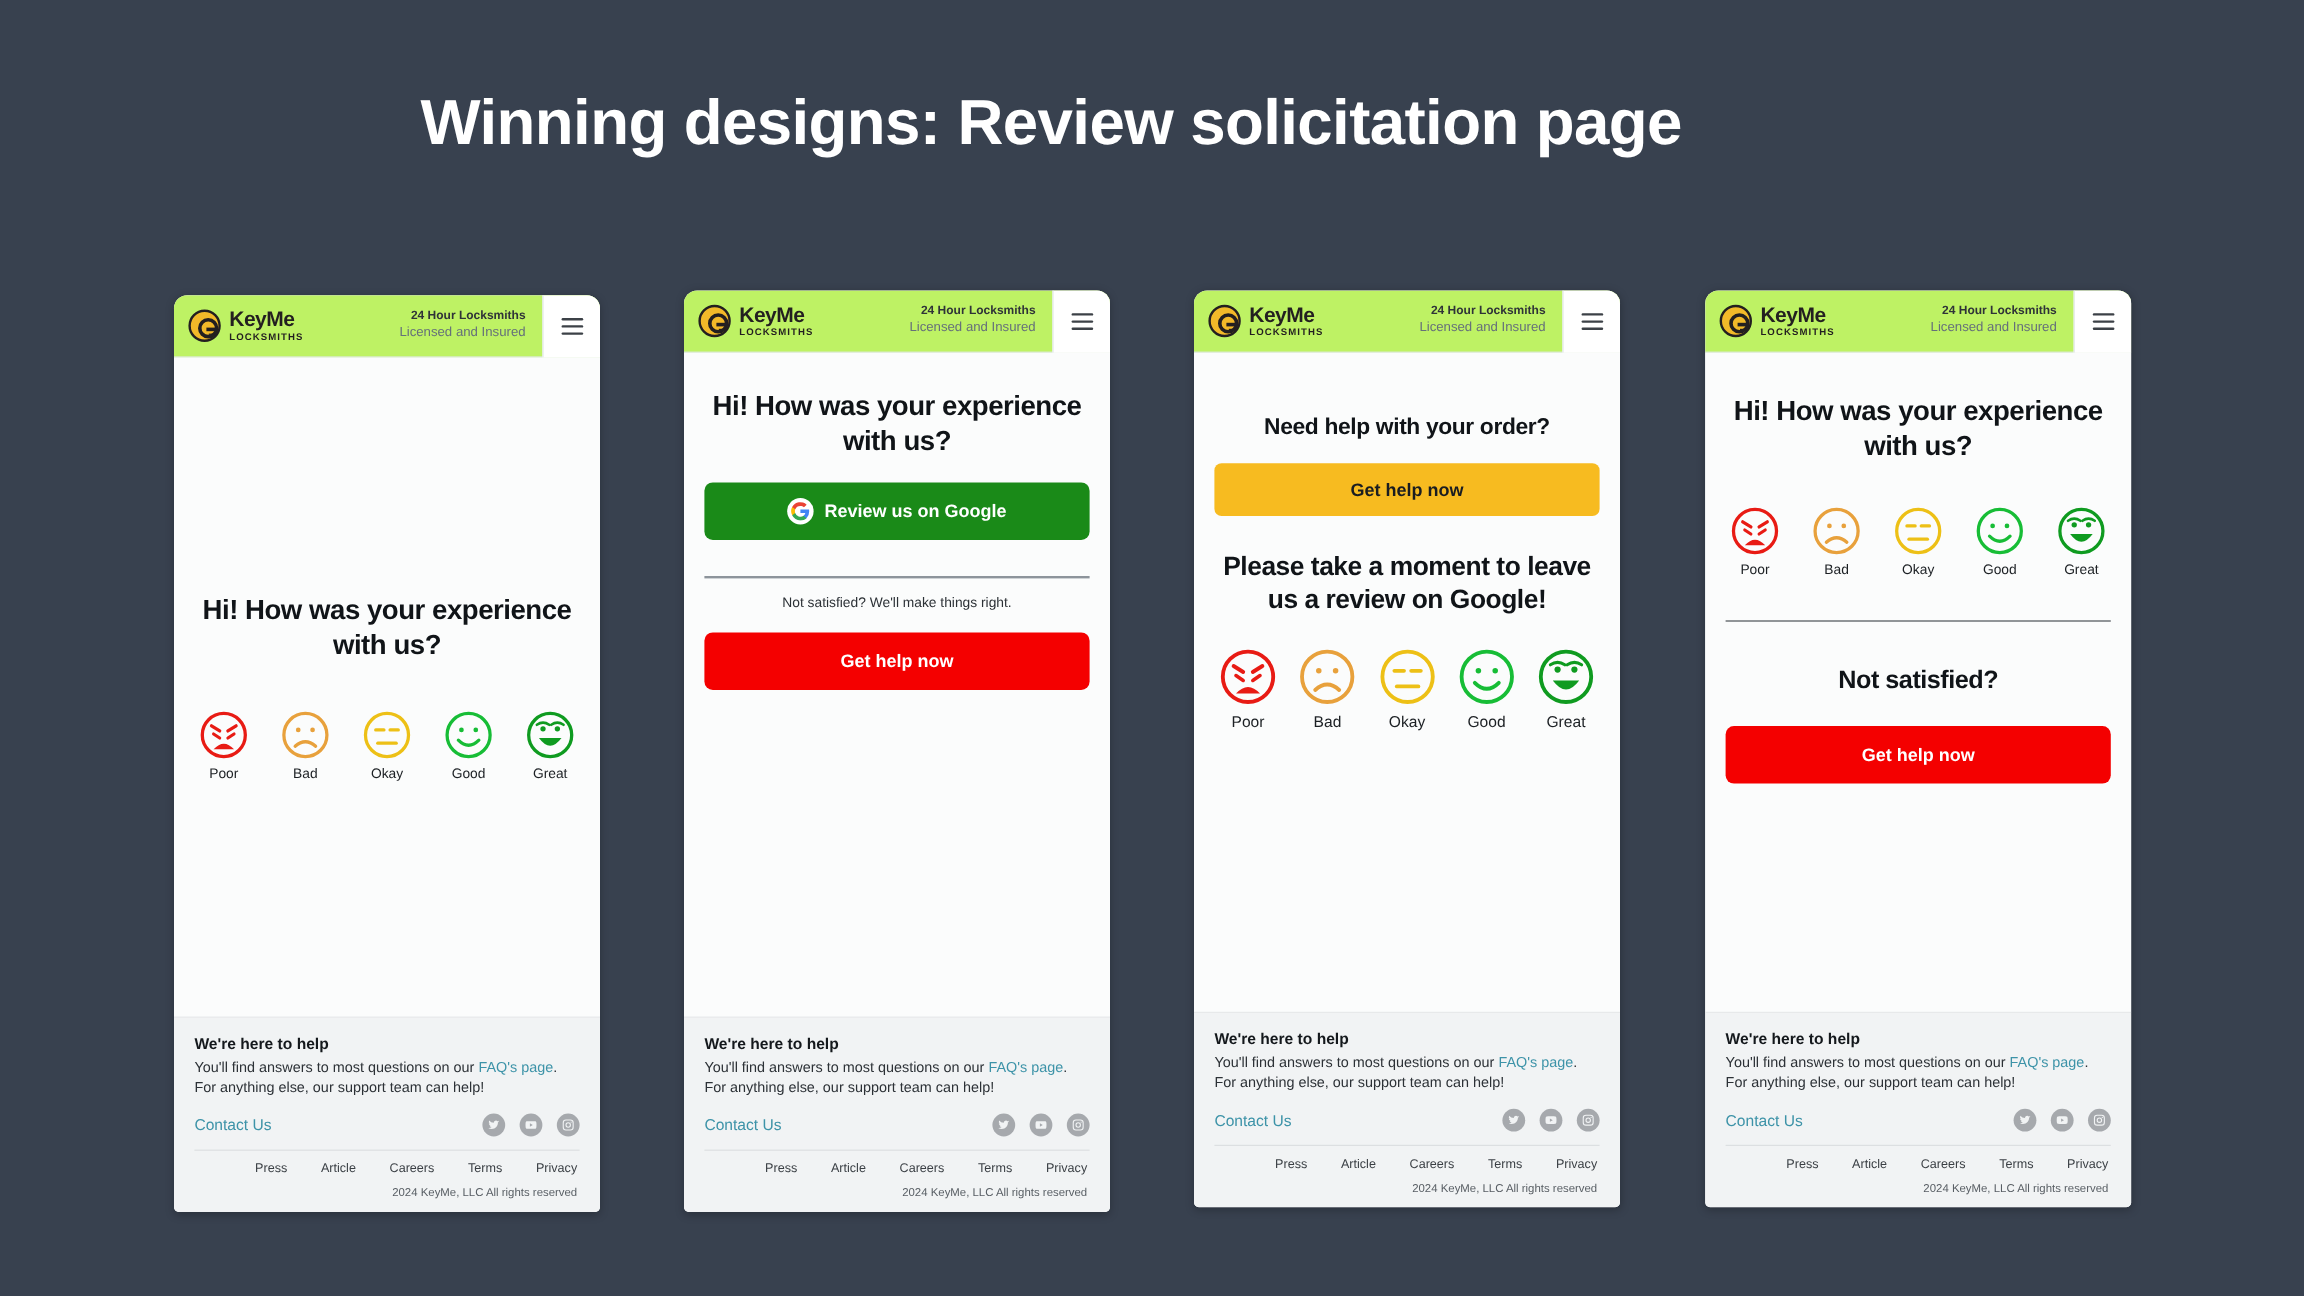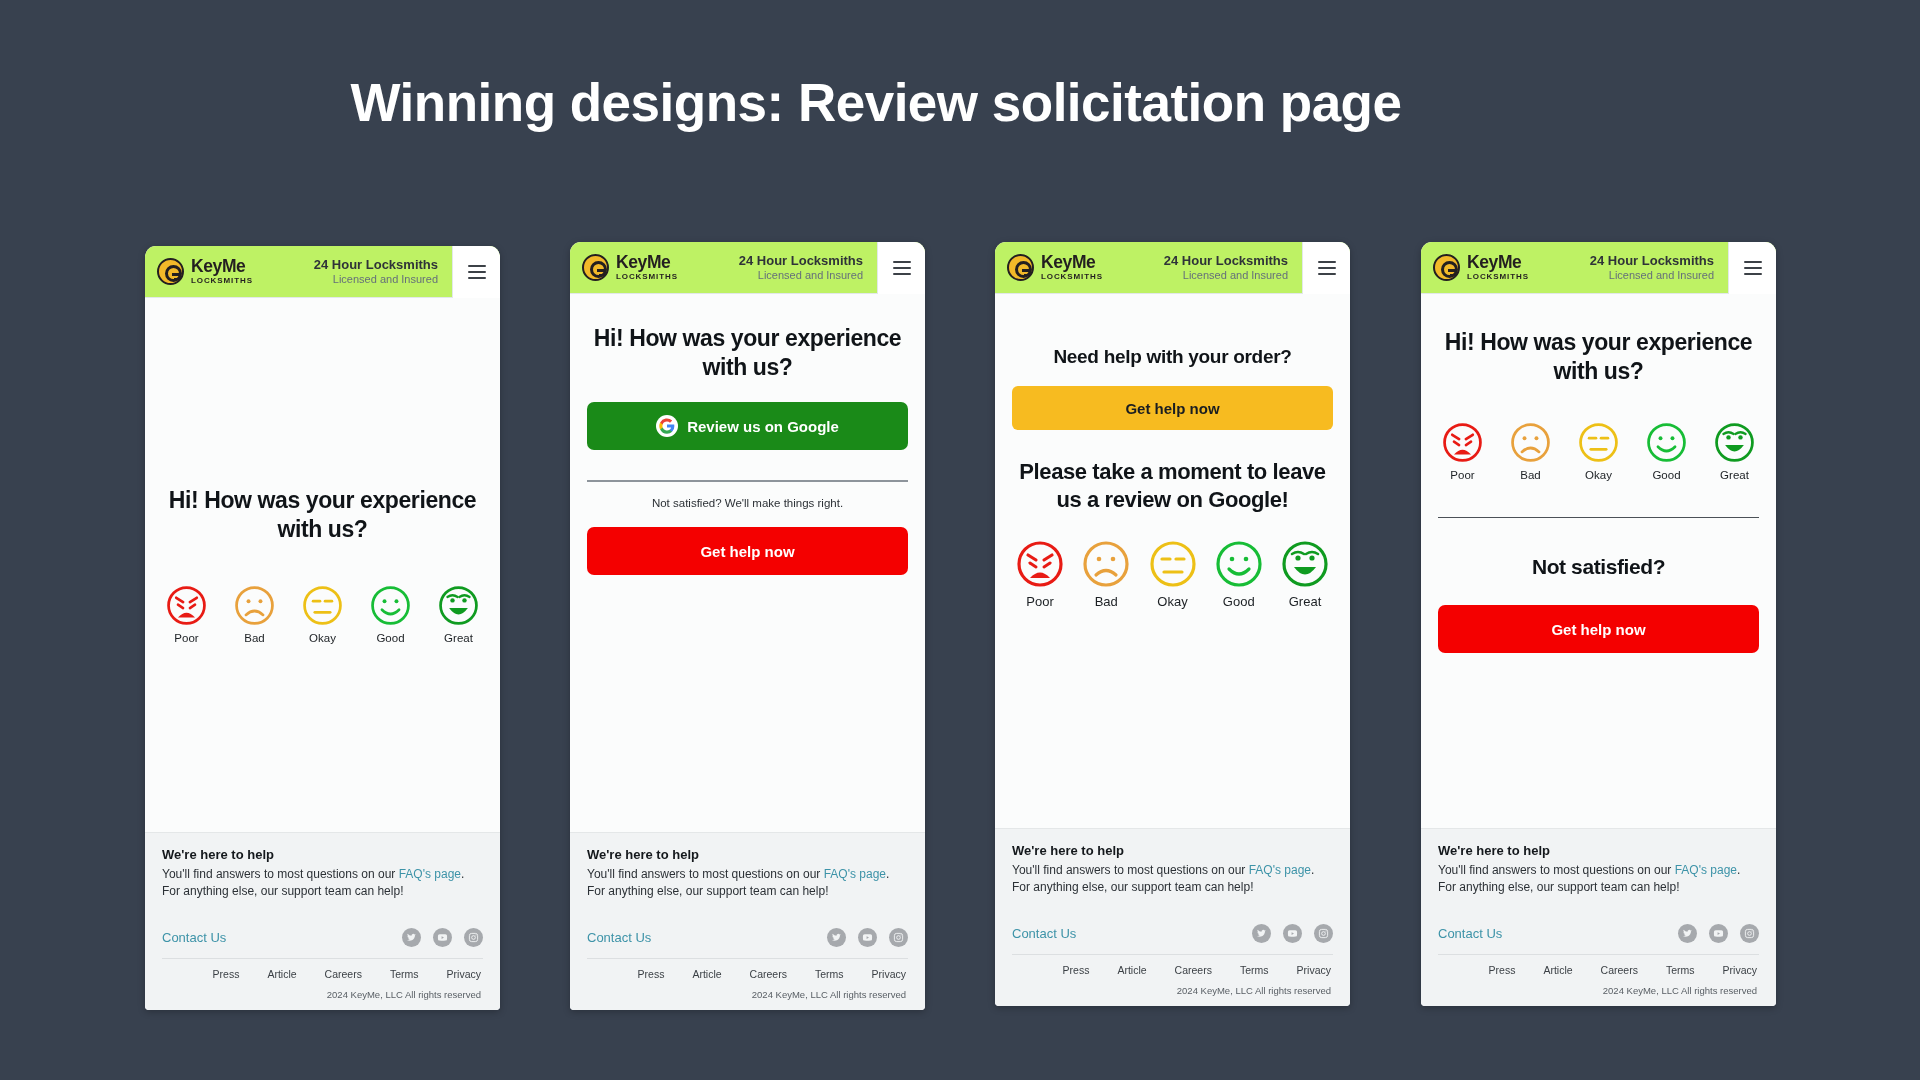--- a/index.html
+++ b/index.html
@@ -59,21 +59,21 @@
   .logo-mark::after {
     content: ""; position: absolute; left: 13px; top: 13px;
     width: 9px; height: 3px; background: #231f20;
     box-shadow: 1px 4px 0 -1px #231f20;
   }
   .brand-txt { line-height: 1; }
   .brand-name { font-size: 17.5px; font-weight: 700; color: #231f20; letter-spacing: -0.4px; }
   .brand-sub { font-size: 8px; font-weight: 700; color: #231f20; letter-spacing: 0.9px; margin-top: 2px; }
 
   .hdr-mid { flex: 1; text-align: right; padding-right: 14px; line-height: 1.25; }
-  .hdr-l1 { font-size: 13px; font-weight: 700; color: #2f3338; }
+  .hdr-l1 { font-size: 10px; font-weight: 700; color: #2f3338; }
   .hdr-l2 { font-size: 11px; color: #65707a; }
 
   .burger {
     width: 48px; height: 52px; flex: 0 0 48px;
     border-left: 1px solid #e2e8e9;
     display: flex; flex-direction: column; align-items: center; justify-content: center; gap: 4px;
     background: #fff;
   }
   .burger span { display: block; width: 18px; height: 2px; background: #3c4147; border-radius: 1px; }
 
@@ -122,21 +122,21 @@
   .rule-thin { height: 1px; background: #4b5157; width: 100%; }
 
   
   .p-foot {
     flex: 0 0 auto; background: #f1f3f4; padding: 14px 17px 10px;
     border-top: 1px solid #e4e7e8;
   }
   .foot-title { font-size: 13px; font-weight: 700; color: #14181c; margin-bottom: 4px; }
   .foot-copy { font-size: 12px; color: #2c3136; line-height: 1.42; }
   .lnk { color: #3d93a8; }
-  .foot-row { display: flex; align-items: center; justify-content: space-between; margin-top: 28px; }
+  .foot-row { display: flex; align-items: center; justify-content: space-between; margin-top: 13px; }
   .contact { font-size: 13px; color: #3d93a8; }
   .socials { display: flex; gap: 12px; }
   .soc {
     width: 19px; height: 19px; border-radius: 50%; background: #a6a9ad;
     display: flex; align-items: center; justify-content: center;
   }
   .foot-sep { height: 1px; background: #dcdfe1; margin: 11px 0 9px; }
   .foot-links { display: flex; justify-content: flex-end; gap: 28px; padding-right: 2px; }
   .foot-links span { font-size: 10.5px; color: #3a3f44; }
   .copyright { text-align: right; font-size: 9.5px; color: #585e64; margin-top: 9px; padding-right: 2px; }

